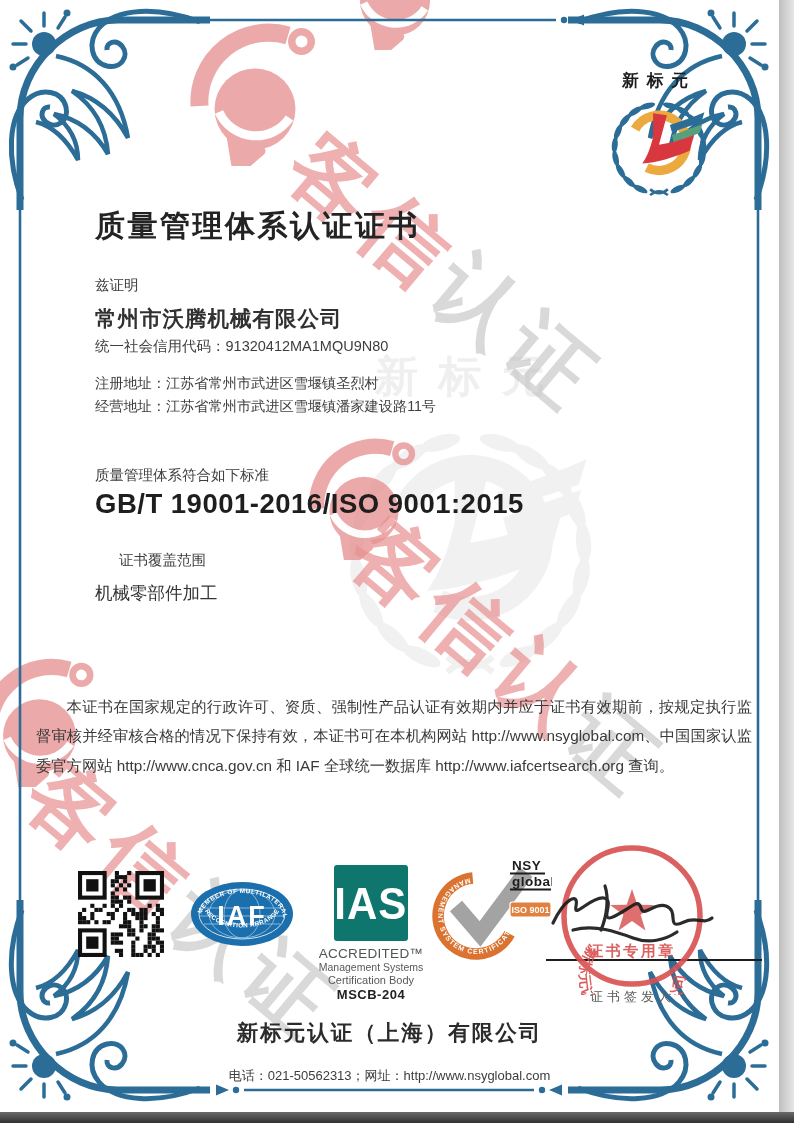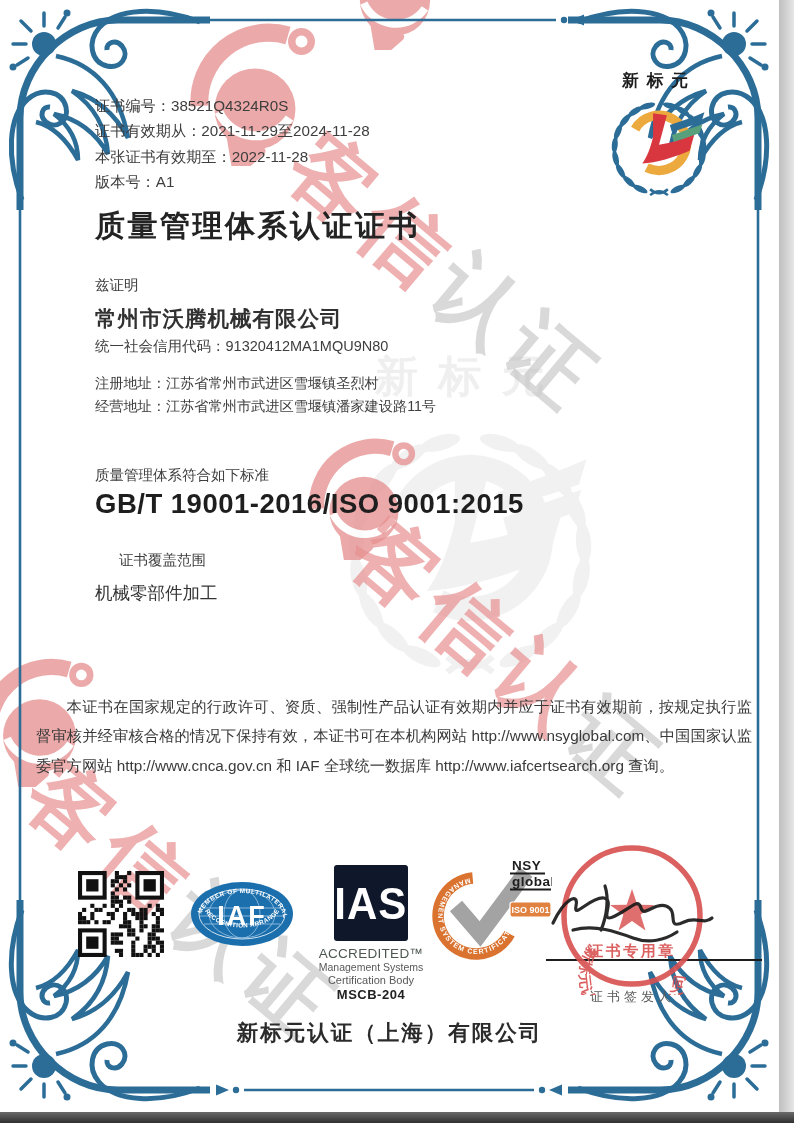--- a/index.html
+++ b/index.html
@@ -43,21 +43,21 @@
   .std-label{left:95px;top:466px;font-size:14.5px;color:#3e3e3e;}
   .std-value{left:95px;top:488px;font-size:27.5px;font-weight:700;color:#1e1e1e;letter-spacing:.5px;}
   .scope-label{left:95px;top:551px;font-size:14.5px;color:#3e3e3e;margin-left:24px;}
   .scope-value{left:95px;top:581px;font-size:17.5px;color:#333;}
   .notice{left:36px;top:692px;width:716px;font-size:15.3px;line-height:29.4px;
     color:#3a3a3a;text-align:justify;text-indent:2em;}
   
   .qr{left:78px;top:871px;width:86px;height:86px;}
   .iaf{left:190px;top:881px;}
   .ias-col{left:316px;top:865px;width:110px;text-align:center;}
-  .ias-sq{width:74px;height:76px;margin:0 auto;background:#0f172a;border-radius:3px;
+  .ias-sq{width:74px;height:76px;margin:0 auto;background:#0f766e;border-radius:3px;
     display:flex;align-items:center;justify-content:center;}
   .ias-sq span{color:#fff;font-size:40px;font-weight:800;letter-spacing:1px;transform:scale(1.05,1.12);}
   .ias-l1{margin-top:5px;font-size:13.5px;color:#4c584f;letter-spacing:.3px;}
   .ias-l2{font-size:10.5px;color:#585858;}
   .ias-l3{font-size:11px;color:#585858;margin-top:1px;}
   .ias-l4{font-size:13px;font-weight:700;color:#222;letter-spacing:.5px;margin-top:1px;}
   .nsy{left:430px;top:856px;}
   
   .sig-line{left:546px;top:959px;width:216px;height:2px;background:#1d1d1d;}
   .stamp{left:555px;top:840px;opacity:.9;}
@@ -191,26 +191,20 @@
         <circle cx="236" cy="1090" r="3.2" stroke="none"></circle>
         <polygon points="216,1084.5 216,1095.5 229,1090" stroke="none"></polygon>
         <circle cx="542" cy="1090" r="3.2" stroke="none"></circle>
         <polygon points="562,1084.5 562,1095.5 549,1090" stroke="none"></polygon>
       </g>
     </svg>
   </div>
 
   <div class="content-layer">
 
-    <div class="abs info-block">
-      <div>证书编号：38521Q4324R0S</div>
-      <div>证书有效期从：2021-11-29至2024-11-28</div>
-      <div>本张证书有效期至：2022-11-28</div>
-      <div>版本号：A1</div>
-    </div>
 
     <svg class="abs brand-logo" viewBox="0 0 150 150">
       <g class="brand-art">
           <path d="M56,131 A45,45 0 0 1 60,48" stroke="#2c6d98" stroke-width="2.5" fill="none"></path>
           <path d="M94,131 A45,45 0 0 0 90,48" stroke="#2c6d98" stroke-width="2.5" fill="none"></path>
           <ellipse cx="55.98217822166853" cy="130.78385041664924" rx="8" ry="3" fill="#2c6d98" transform="rotate(205 55.98217822166853 130.78385041664924)"></ellipse>
           <ellipse cx="94.01782177833147" cy="130.78385041664924" rx="8" ry="3" fill="#2c6d98" transform="rotate(155 94.01782177833147 130.78385041664924)"></ellipse>
           <ellipse cx="44.598440657295285" cy="123.17748015645559" rx="8" ry="3" fill="#2c6d98" transform="rotate(222.5 44.598440657295285 123.17748015645559)"></ellipse>
           <ellipse cx="105.40155934270472" cy="123.17748015645559" rx="8" ry="3" fill="#2c6d98" transform="rotate(137.5 105.40155934270472 123.17748015645559)"></ellipse>
           <ellipse cx="36.02885682970026" cy="112.5" rx="8" ry="3" fill="#2c6d98" transform="rotate(240.00000000000003 36.02885682970026 112.5)"></ellipse>
@@ -444,17 +438,18 @@
       <g stroke="#1a1a1a" stroke-width="3.2" fill="none" stroke-linecap="round" opacity=".92">
         <path d="M8,55 C20,30 34,24 31,38 C28,52 46,28 59,30 C71,32 52,57 70,48 C88,39 93,30 96,40 C99,50 109,34 121,38 C135,43 120,63 139,54 C151,48 159,57 167,50"></path>
         <path d="M28,62 C50,56 72,64 88,70 C104,76 120,72 132,64"></path>
         <path d="M60,18 C64,30 62,48 56,62"></path>
       </g>
     </svg>
 
     <div class="abs signer">证书签发人</div>
 
     <div class="footer-company">新标元认证（上海）有限公司</div>
+    <div class="footer-contact">电话：021-50562313；网址：http://www.nsyglobal.com</div>
   </div>
 
   <div class="photo-edge-right"></div>
   <div class="photo-edge-bottom"></div>
 </div>
 
 </body></html>

